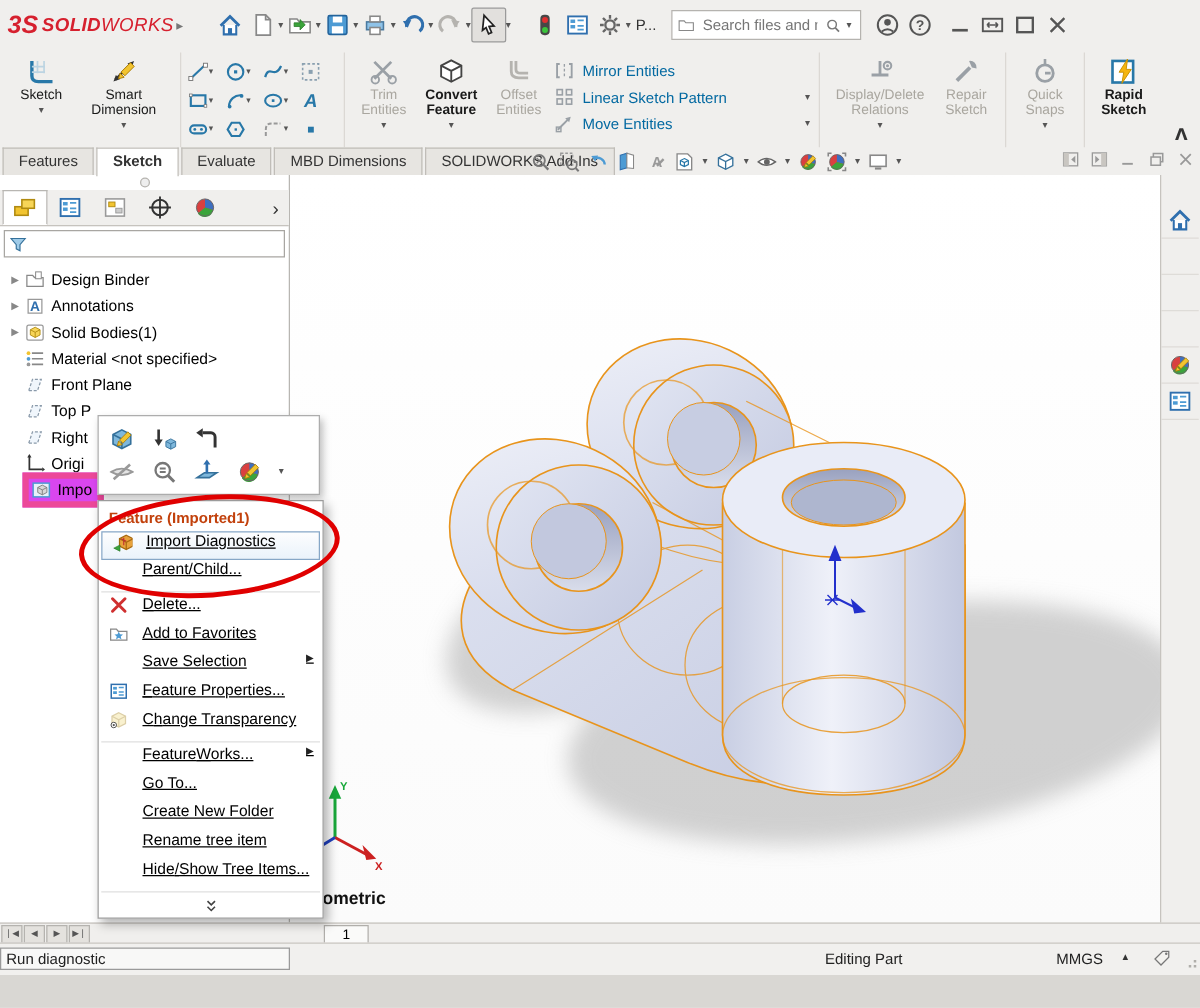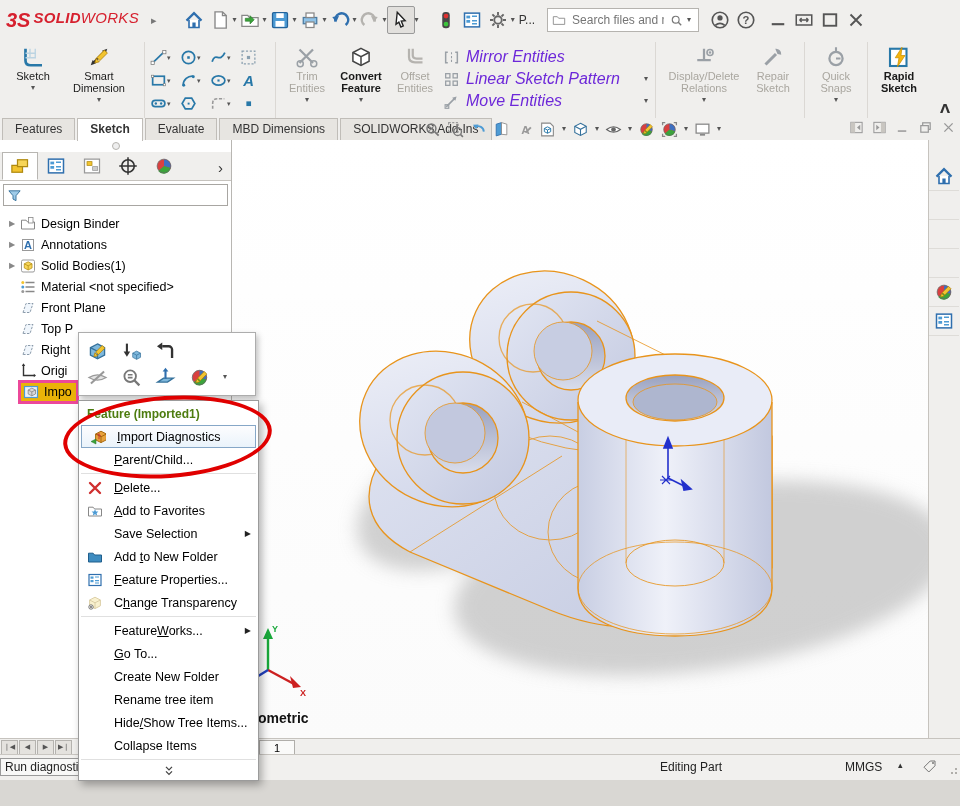--- a/index.html
+++ b/index.html
@@ -3,21 +3,21 @@
 <meta charset="utf-8">
 <style>
   html,body{margin:0;padding:0;background:#d9d7d3;font-family:"Liberation Sans","DejaVu Sans",sans-serif;}
   #stage{position:relative;width:960px;height:806px;overflow:hidden;background:#d9d7d3;}
   #window{position:absolute;left:0;top:0;width:960px;height:779px;background:#f0efed;outline:1px solid #8f8f8f;}
   .ic{display:inline-block;vertical-align:middle;}
   .ic svg{width:100%;height:100%;display:block;}
   .dd{font-size:8px;color:#555;line-height:8px;}
   
   #titlebar{position:absolute;left:0;top:0;width:960px;height:40px;display:flex;align-items:center;padding:0 6px;box-sizing:border-box;background:#f0efed;}
-  #logo{display:flex;align-items:flex-start;white-space:nowrap;margin-right:10px;}
+  #logo{display:flex;align-items:center;white-space:nowrap;}
   #logo .g{color:#d6202e;font-weight:bold;font-style:italic;font-size:20px;margin-right:3px;}
   #logo .b{color:#d6202e;font-weight:bold;font-style:italic;font-size:15px;letter-spacing:.3px;}
   #logo .l{color:#d6202e;font-style:italic;font-size:15px;letter-spacing:.3px;}
   .tbtn{width:26px;height:26px;display:flex;align-items:center;justify-content:center;}
   .tbtn .ic{width:20px;height:20px;}
   .sel-box{border:1px solid #9a9a9a;background:#e2e0dd;border-radius:2px;}
   #searchbox{display:flex;align-items:center;gap:4px;border:1px solid #b5b3af;background:#fff;height:24px;width:152px;padding:0 4px;box-sizing:border-box;margin:0 8px;}
   #searchbox input{border:none;outline:none;font-size:12px;width:92px;color:#444;background:transparent;font-family:inherit;}
   .flyout{color:#777;font-size:11px;margin:0 2px;}
   .ptxt{font-size:12px;color:#333;margin:0 4px;white-space:nowrap;}
@@ -29,21 +29,21 @@
   .bigbtn .lbl{font-size:11px;line-height:12px;text-align:center;color:#1a1a1a;}
   .bigbtn .dd{margin-top:2px;}
   .dis .lbl{color:#a9a69f;}
   .sketchgrid{display:grid;grid-template-columns:repeat(4,30px);grid-auto-rows:23px;align-content:center;margin-top:2px;}
   .cell{display:flex;align-items:center;}
   .cell .ic{width:17px;height:17px;}
   .cell .dd{width:9px;font-size:7px;}
   .listcol{display:flex;flex-direction:column;justify-content:center;gap:4px;padding:4px 2px;}
   .listrow{display:flex;align-items:center;gap:6px;width:205px;}
   .listrow .ic{width:17px;height:17px;}
-  .listrow .lbl{font-size:16px;color:#6d28d9;flex:1;font-style:italic;}
+  .listrow .lbl{font-size:12px;color:#0369a1;flex:1;}
   #ribcollapse{position:absolute;right:10px;bottom:2px;font-size:13px;font-weight:bold;color:#333;}
   
   #tabrow{position:absolute;left:0;top:118px;width:960px;height:22px;background:#f0efed;border-bottom:1px solid #c6c3be;}
   #cmdtabs{position:absolute;left:2px;top:0;display:flex;height:22px;}
   .ctab{font-size:12px;color:#333;background:#e7e5e1;border:1px solid #c0bdb8;border-bottom:none;padding:3px 12px 0;margin-right:2px;box-sizing:border-box;height:22px;}
   .ctab.act{background:#fff;font-weight:bold;height:23px;position:relative;z-index:3;}
   #headsup{position:absolute;left:424px;top:0;height:22px;display:flex;align-items:center;gap:6px;}
   #headsup .ic{width:17px;height:17px;}
   #winctl{position:absolute;right:4px;top:2px;display:flex;align-items:center;gap:8px;}
   #winctl .ic{width:15px;height:15px;}
@@ -61,21 +61,21 @@
   #filterrow{padding:3px 3px;}
   #filterbox{display:flex;align-items:center;border:1px solid #a8a6a2;background:#fff;height:20px;padding:0 3px;}
   #filterbox .ic{width:15px;height:15px;}
   #filterbox input{border:none;outline:none;flex:1;font-size:12px;font-family:inherit;background:transparent;}
   #tree{padding-top:4px;}
   .trow{display:flex;align-items:center;height:21px;font-size:12.5px;color:#000;white-space:nowrap;}
   .trow .exp{width:12px;margin-left:6px;font-size:8px;color:#888;text-align:center;}
   .trow .exp.none{visibility:hidden;}
   .trow .ic{width:16px;height:16px;margin-right:5px;}
   .trow .selwrap{display:inline-flex;align-items:center;padding:1px 4px 1px 2px;}
-  .trow .selwrap.on{background:#eab308;border:3px solid #ec4899;}
+  .trow .selwrap.on{background:#d946ef;border:5px solid #ec4899;}
   
   #taskpane{position:absolute;right:0;top:140px;width:32px;height:614px;background:#f0efed;border-left:1px solid #c6c3be;box-sizing:border-box;padding-top:22px;}
   .tpbtn{width:30px;height:28px;display:flex;align-items:center;justify-content:center;border-bottom:1px solid #dedcd8;}
   .tpbtn .ic{width:20px;height:20px;}
   
   #modeltabs{position:absolute;left:0;top:738px;width:960px;height:16px;background:#f0efed;border-top:1px solid #c6c3be;display:flex;align-items:center;}
   .navb{width:15px;height:13px;border:1px solid #b5b3af;background:#e4e2de;font-size:7px;color:#555;display:flex;align-items:center;justify-content:center;margin-left:1px;}
   #mtab1{position:absolute;left:259px;top:1px;height:14px;padding:0 14px;background:#fafaf9;border:1px solid #b0aeaa;font-size:11px;display:flex;align-items:center;}
   
   #statusbar{position:absolute;left:0;top:754px;width:960px;height:25px;background:#f1f0ee;border-top:1px solid #c9c6c1;font-size:12px;color:#222;}
@@ -84,22 +84,22 @@
   #sbunits{position:absolute;left:845px;top:5px;}
   #sbarrow{position:absolute;left:898px;top:5px;font-size:9px;color:#333;}
   #sbtag{position:absolute;left:922px;top:3px;width:16px;height:16px;}
   #sbgrip{position:absolute;right:3px;top:9px;width:10px;height:10px;}
   #sbgrip i{position:absolute;width:2px;height:2px;background:#b0aeaa;}
   
   #ctxbar{position:absolute;left:78px;top:332px;width:178px;height:64px;background:#fff;border:1px solid #adadad;box-shadow:2px 3px 6px rgba(0,0,0,.25);z-index:50;padding:5px 8px;box-sizing:border-box;}
   .cbrow{display:flex;align-items:center;gap:13px;height:26px;}
   .cbrow .ic{width:21px;height:21px;}
   #ctxmenu{position:absolute;left:78px;top:400px;width:181px;background:#fff;border:1px solid #9b9b9b;box-shadow:3px 4px 8px rgba(0,0,0,.3);z-index:50;padding-bottom:2px;box-sizing:border-box;}
-  #ctxmenu .hdr{font-size:12px;font-weight:bold;color:#4d7c0f;padding:6px 8px 4px;}
-  .mitem{display:flex;align-items:center;height:23px;font-size:12.5px;color:#000;}
+  #ctxmenu .hdr{font-size:12px;font-weight:bold;color:#c2410c;padding:6px 8px 4px;}
+  .mitem{display:flex;height:23px;font-size:12.5px;color:#000;text-decoration:underline;}
   .mitem .icbox{width:22px;margin-left:5px;display:flex;justify-content:center;}
   .mitem .icbox .ic{width:16px;height:16px;}
   .mitem .lbl{margin-left:8px;}
   .mitem .sub{margin-left:auto;margin-right:7px;font-size:8px;color:#222;}
   .mitem.hl{margin:0 2px;height:21px;border:1px solid #86a7c7;background:linear-gradient(#fdfdfe,#eaf3fb);}
   .msep{height:1px;background:#e0e0e0;margin:2px 2px;}
   .mchev{display:flex;justify-content:center;padding:3px 0 1px;}
   .mchev .ic{width:12px;height:12px;}
   #redellipse{position:absolute;left:63px;top:396px;width:201px;height:74px;border:4px solid #e00000;border-radius:50%;transform:rotate(-4deg);z-index:60;pointer-events:none;}
   u{text-decoration:underline;}
@@ -1103,30 +1103,20 @@
         </div>
         <div class="mitem">
           <span class="icbox"></span>
           <span class="lbl">Save Selection</span>
           <span class="sub">▶</span>
         </div>
         <div class="mitem">
           <span class="icbox">
             <span class="ic">
               <svg viewBox="0 0 16 16" xmlns="http://www.w3.org/2000/svg">
-                <path d="M1.5,13 V4.2 h4.6 l1.5,1.8 H14.5 V13 Z" fill="#3E8CC0" stroke="#1F5E8C" stroke-width="1"></path>
-              </svg>
-            </span>
-          </span>
-          <span class="lbl">Add <u>t</u>o New Folder</span>
-        </div>
-        <div class="mitem">
-          <span class="icbox">
-            <span class="ic">
-              <svg viewBox="0 0 16 16" xmlns="http://www.w3.org/2000/svg">
                 <rect x="2" y="2.5" width="12" height="11" fill="#fff" stroke="#2F6FAE" stroke-width="1.2"></rect>
                 <rect x="3.5" y="4.5" width="3" height="2.2" fill="#4D9BD4"></rect>
                 <rect x="3.5" y="8" width="3" height="2.2" fill="#4D9BD4"></rect>
                 <path d="M8,5 h4 M8,8.6 h4 M8,11 h4" stroke="#4D9BD4" stroke-width="1.1"></path>
               </svg>
             </span>
           </span>
           <span class="lbl"><u>F</u>eature Properties...</span>
         </div>
         <div class="mitem">
@@ -1159,24 +1149,20 @@
           <span class="lbl">Create New Folder</span>
         </div>
         <div class="mitem">
           <span class="icbox"></span>
           <span class="lbl">Rename tree item</span>
         </div>
         <div class="mitem">
           <span class="icbox"></span>
           <span class="lbl">Hide<u>/</u>Show Tree Items...</span>
         </div>
-        <div class="mitem">
-          <span class="icbox"></span>
-          <span class="lbl">Collapse Items</span>
-        </div>
         <div class="msep"></div>
         <div class="mchev">
           <span class="ic">
             <svg viewBox="0 0 16 16" xmlns="http://www.w3.org/2000/svg">
               <path d="M4,2.5 L8,6.5 L12,2.5 M4,8.5 L8,12.5 L12,8.5" fill="none" stroke="#444" stroke-width="1.7"></path>
             </svg>
           </span>
         </div>
       </div>
 </div>

